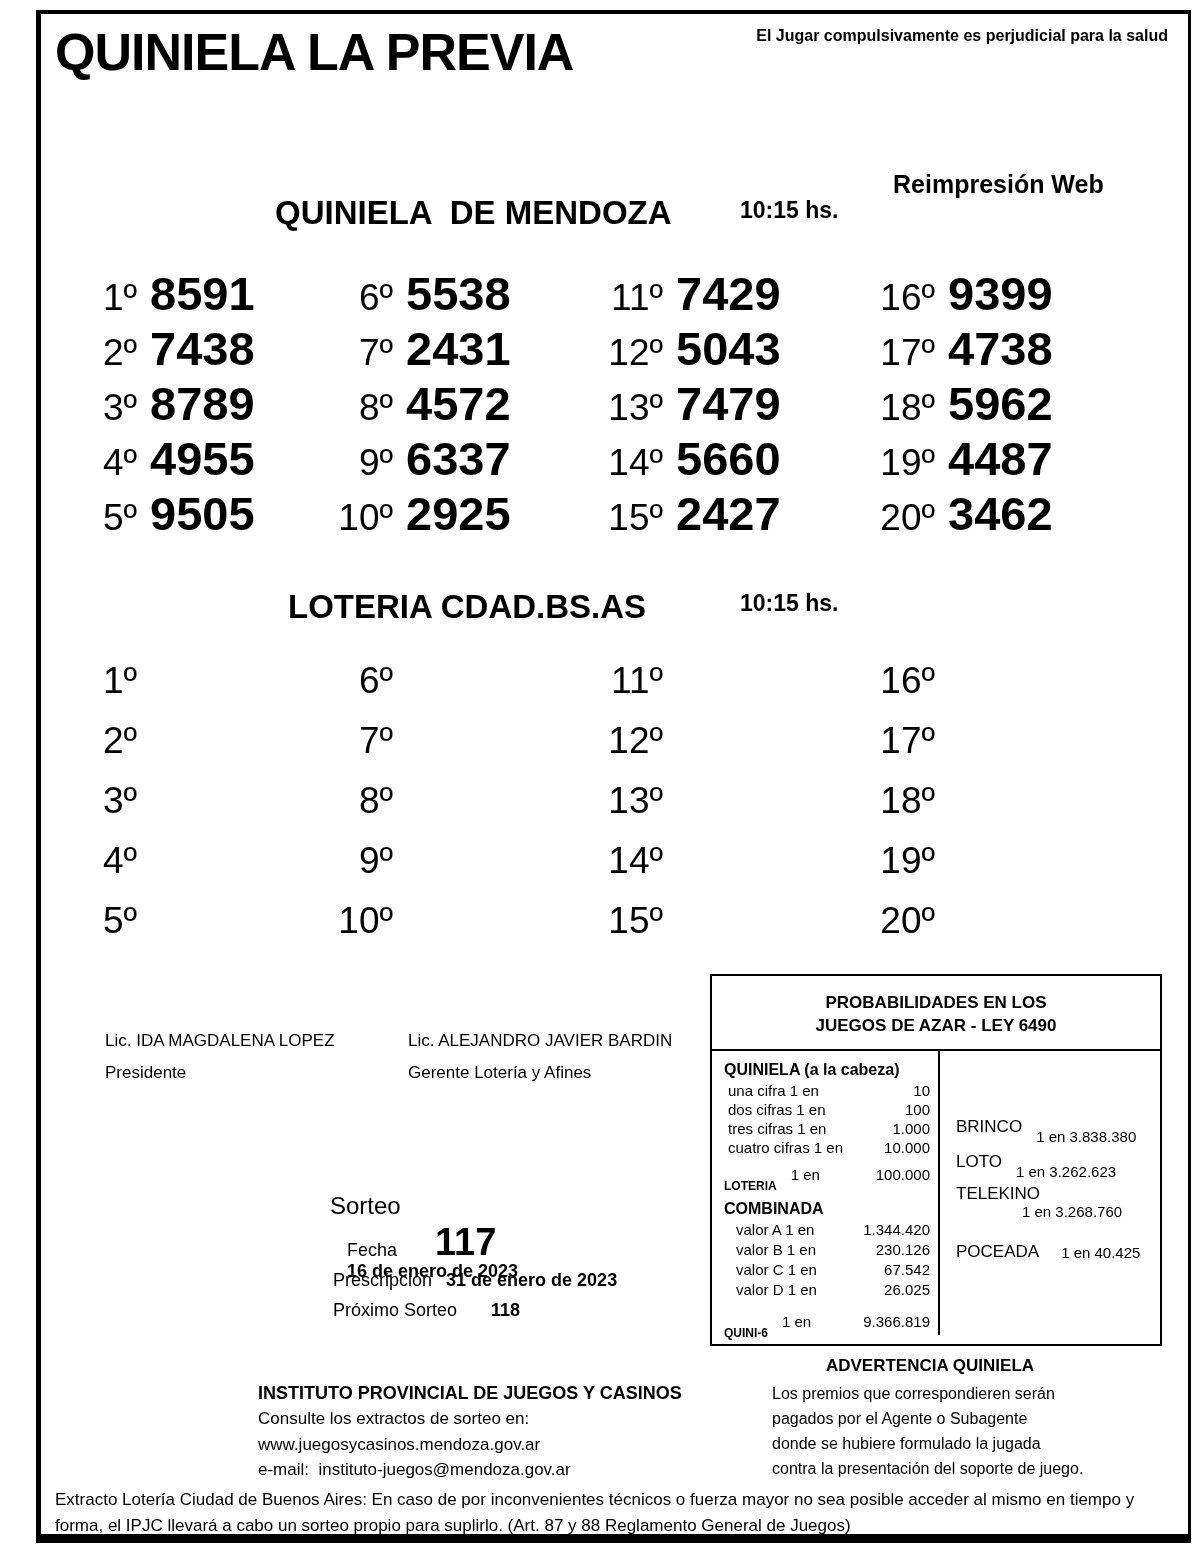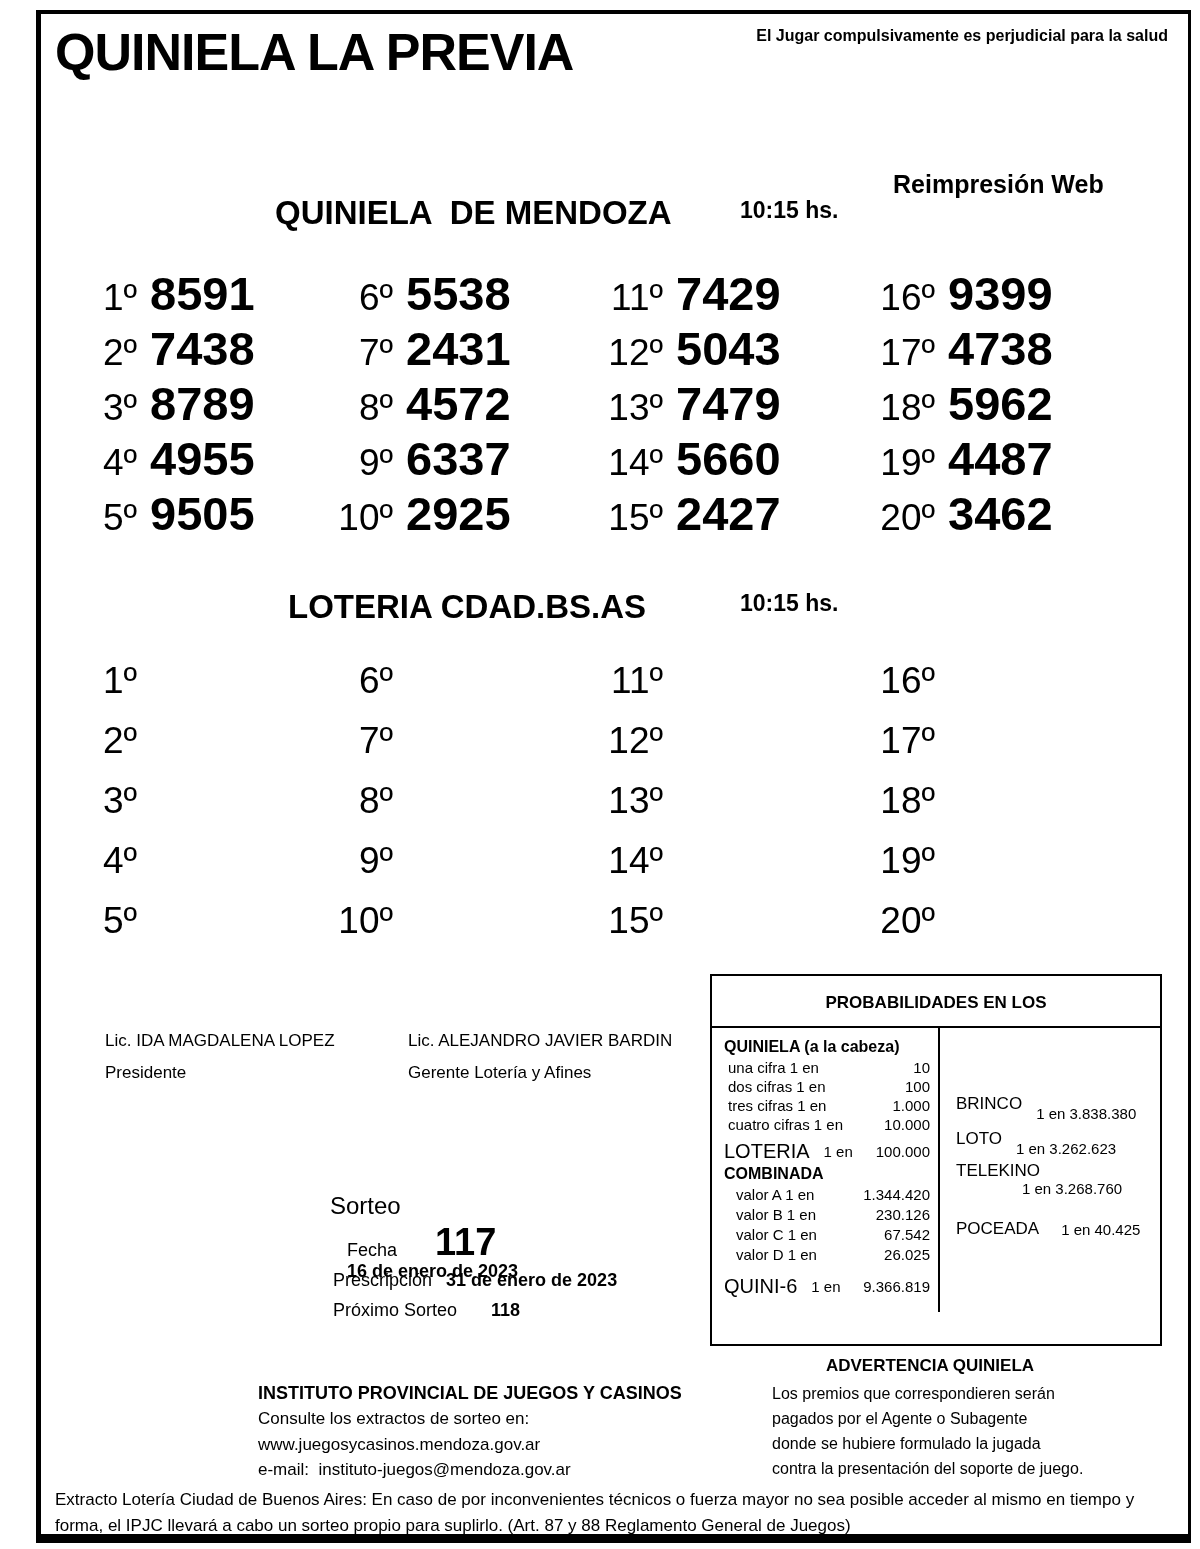--- a/index.html
+++ b/index.html
@@ -43,21 +43,21 @@
   .prob-box { position:absolute; left:710px; top:974px; width:452px; height:372px; border:2px solid #000; }
   .prob-header { text-align:center; font-size:17px; font-weight:bold; line-height:23px; padding:15px 0 12px 0; border-bottom:2px solid #000; }
   .prob-body { display:flex; height:284px; }
   .prob-left { width:228px; border-right:2px solid #000; padding:8px 8px 0 12px; font-size:15px; }
   .prob-right { flex:1; padding:66px 10px 0 16px; }
   .ph { font-weight:bold; font-size:16px; margin:2px 0 2px 0; }
   .prow { display:flex; line-height:19px; }
   .indent1 .prow { padding-left:4px; }
   .indent2 .prow { padding-left:12px; line-height:20px; }
   .prow .val { margin-left:auto; }
-  .prow .nm { font-weight:normal; font-size:20px; }
+  .prow .nm { font-weight:bold; font-size:12px;margin-top:12px; }
   .prow .mid { margin-left:14px; }
   .loteria-row { margin:8px 0 4px 0; }
   .quini-row { margin-top:12px; }
   .right-game { display:flex; flex-wrap:wrap; align-items:flex-start; }
   .right-game .gname { font-weight:normal; font-size:17px; }
   .right-game .gval { font-size:15px; margin-left:14px; }
   .right-game:nth-child(1) .gval, .right-game:nth-child(2) .gval { margin-top:11px; }
   .right-game:nth-child(1) { margin-bottom:7px; }
   .right-game:nth-child(2) { margin-bottom:4px; }
   .right-game:nth-child(3) .gname { flex-basis:100%; }
@@ -271,20 +271,21 @@
     </div>
 
   <div class="official" style="left:105px; top:1031px;">Lic. IDA MAGDALENA LOPEZ</div>
   <div class="official" style="left:105px; top:1063px;text-align:right;">Presidente</div>
   <div class="official" style="left:408px; top:1031px;">Lic. ALEJANDRO JAVIER BARDIN</div>
   <div class="official" style="left:408px; top:1063px;">Gerente Lotería y Afines</div>
 
   <div class="prob-box">
     <div class="prob-header">
       <div>PROBABILIDADES EN LOS</div>
+      <div>JUEGOS DE AZAR - LEY 6490</div>
     </div>
     <div class="prob-body">
       <div class="prob-left">
         <div class="ph">QUINIELA (a la cabeza)</div>
         <div class="indent1">
 
         <div class="prow">
             <span>una cifra  1 en</span>
             <span class="val">10</span>
           </div>

